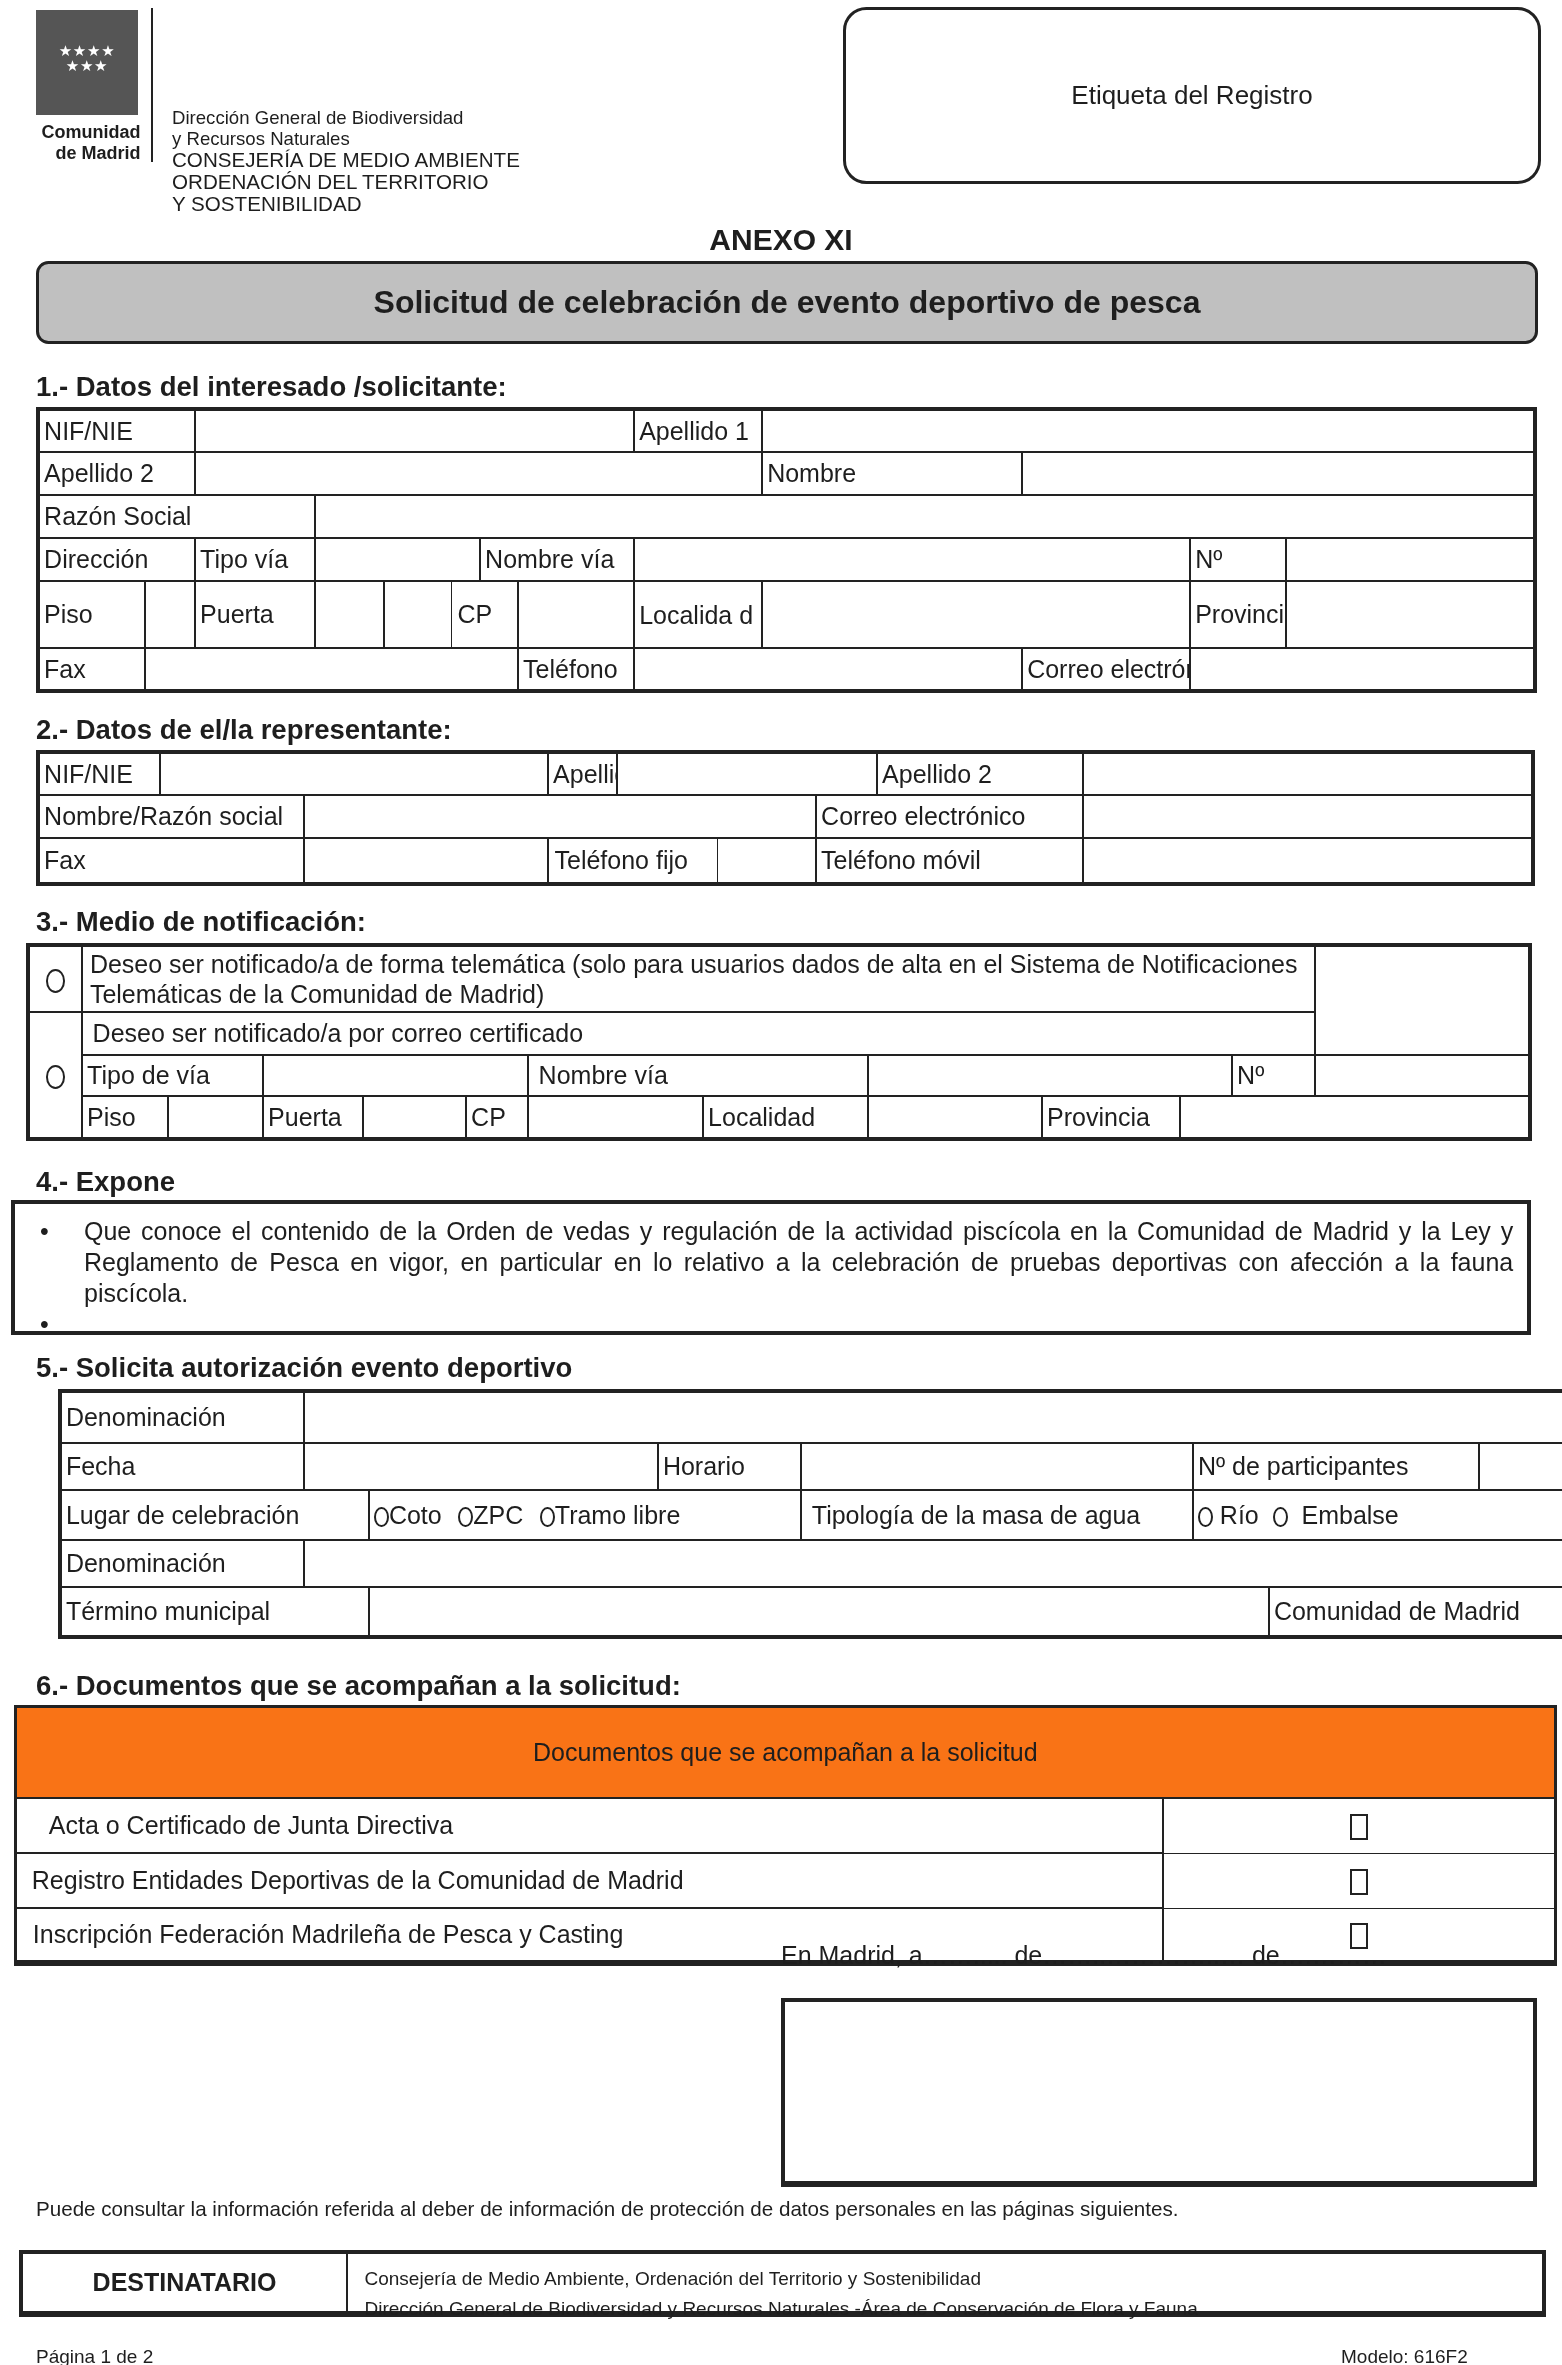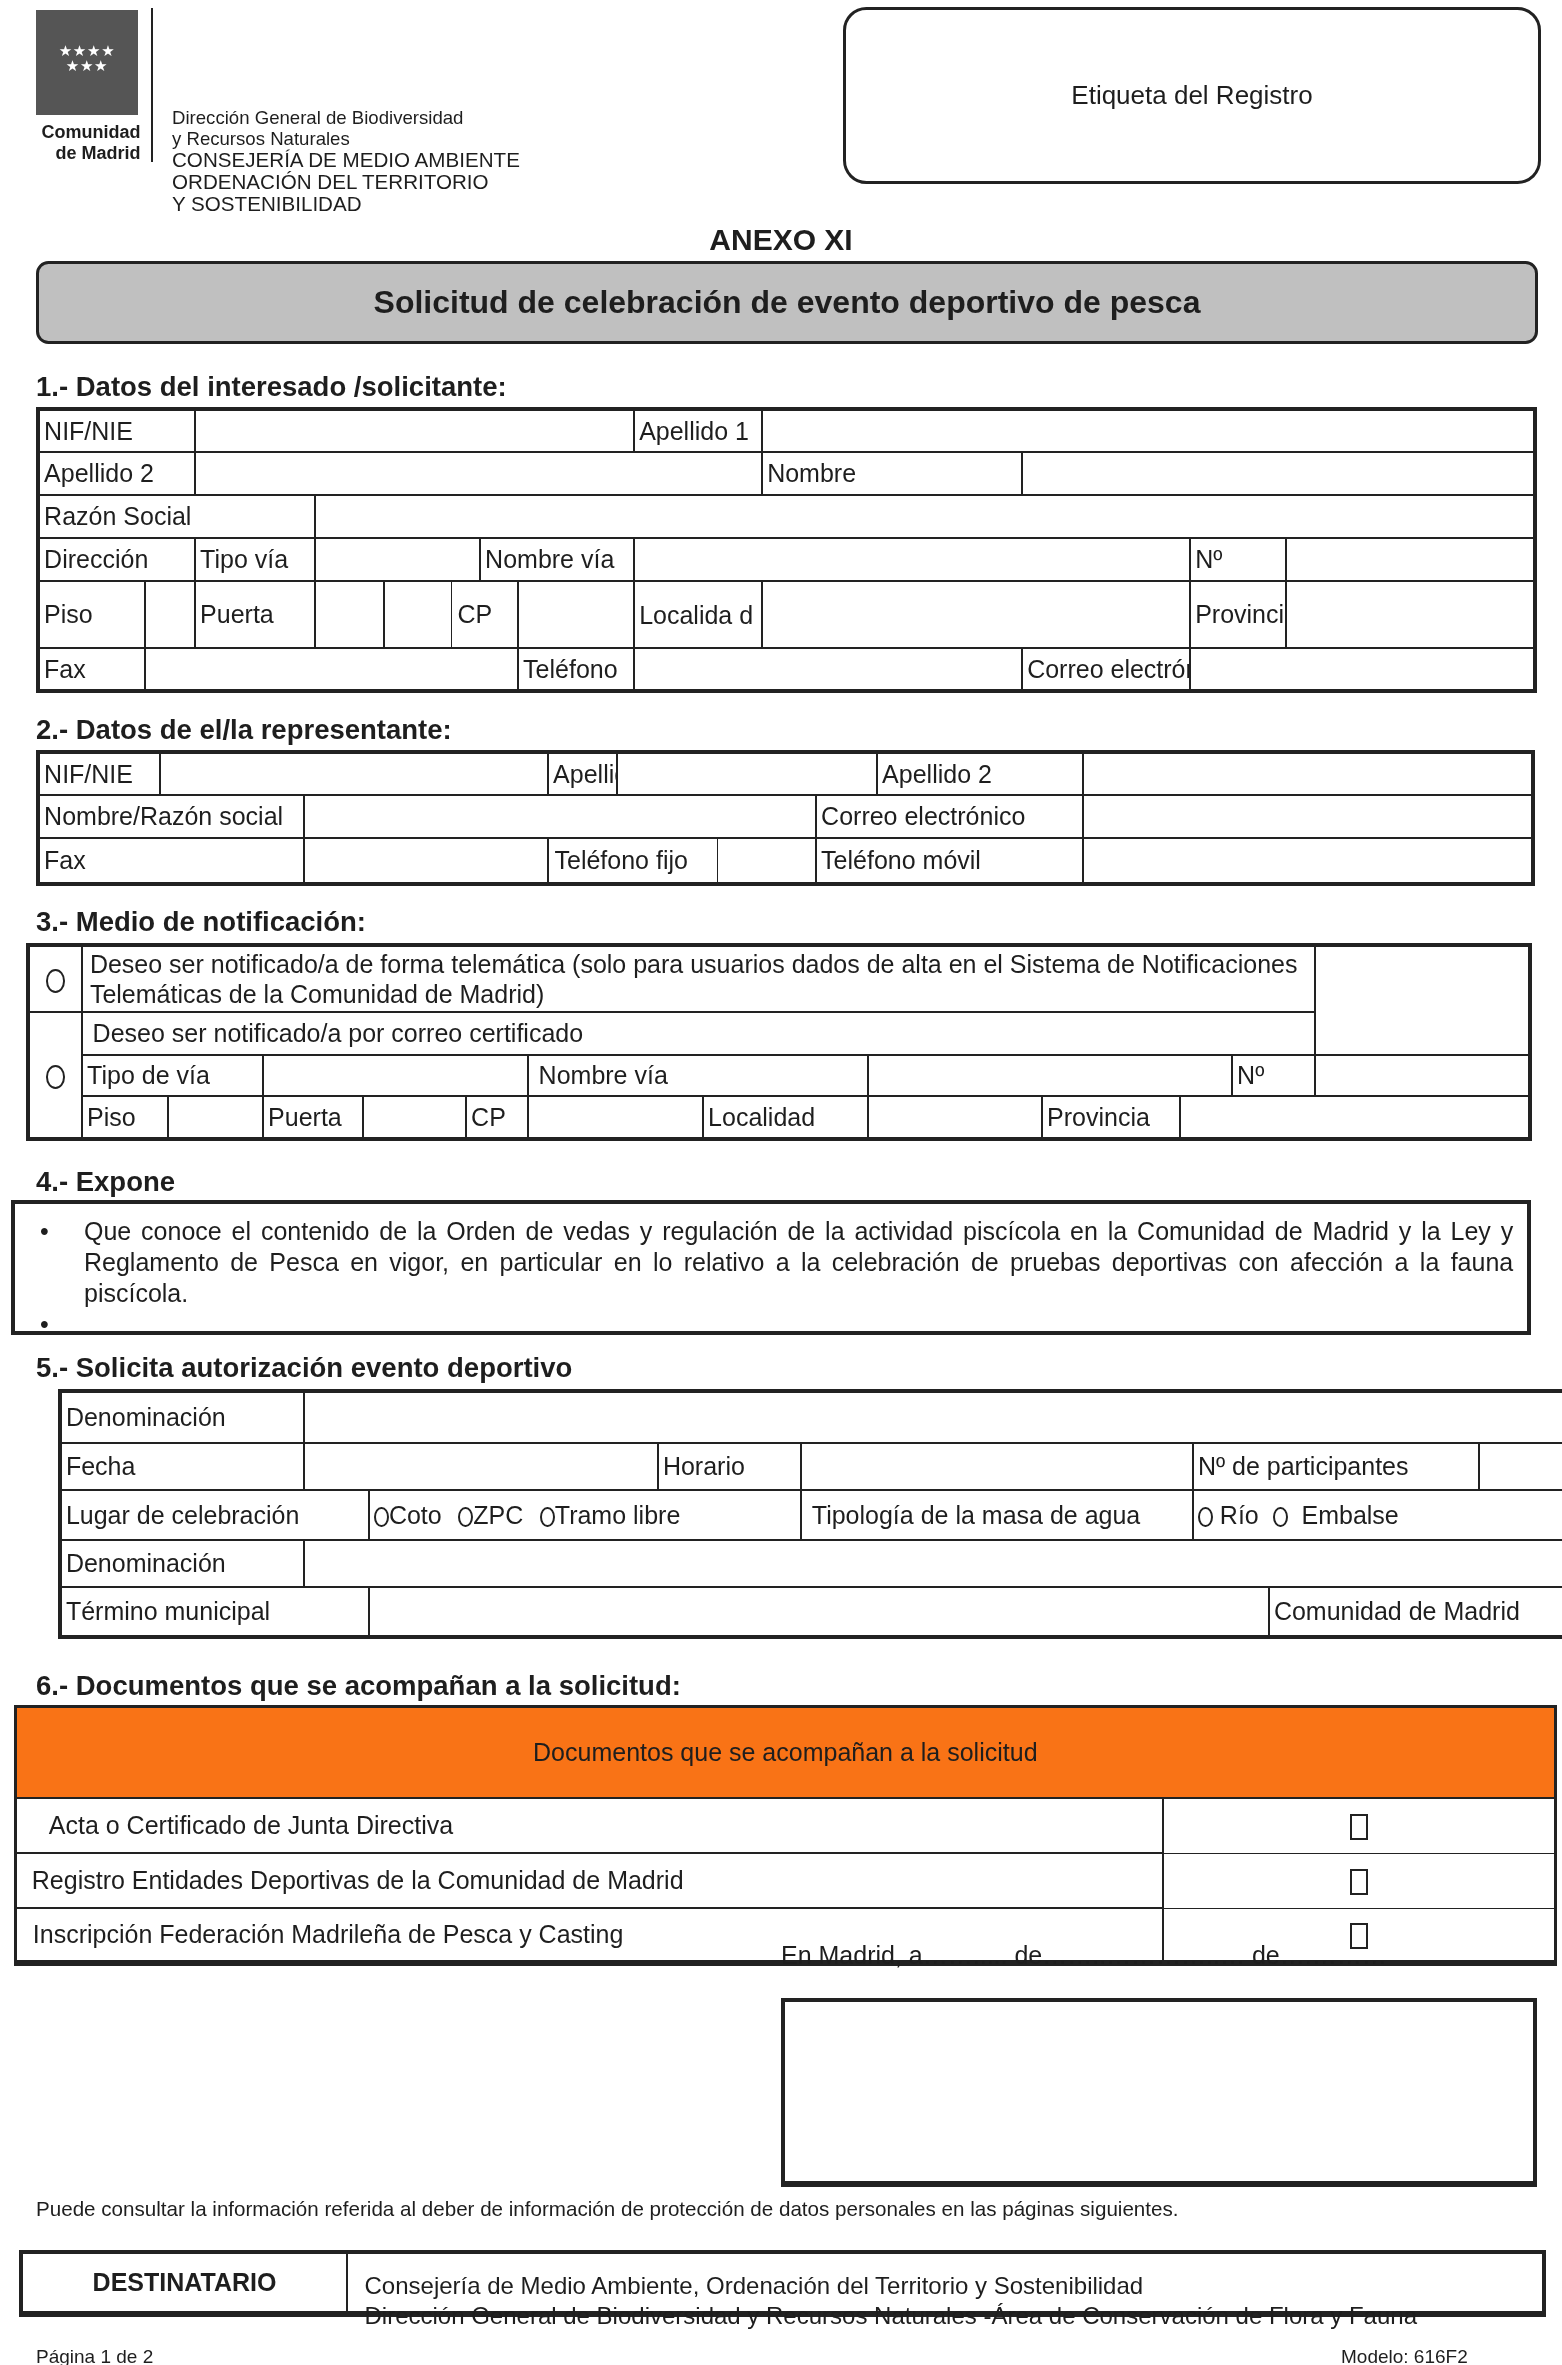--- a/index.html
+++ b/index.html
@@ -30,21 +30,21 @@
   .expone .item{position:relative;padding-left:69px;padding-right:13.8px;text-align:justify;}
   .expone .bullet{position:absolute;left:25px;top:0;}
   .docs-head td{background:#f97316;text-align:center;height:89px;}
   .chk{display:inline-block;width:18px;height:26px;border:2.1px solid #222;box-sizing:border-box;vertical-align:middle;}
   .fecha{left:781px;top:1941px;font-size:25px;}
   .firma{left:781px;top:1998px;width:756px;height:189px;border:4.8px solid #222;border-bottom-width:6.9px;box-sizing:border-box;}
   .firma-head{height:40px;border-bottom:3.4px solid #222;font-size:29px;font-weight:bold;padding-left:12.4px;line-height:41px;}
   .privacy{left:36px;top:2197px;font-size:20.6px;}
   .dest{left:19px;top:2250px;width:1527px;height:67px;border:4.8px solid #222;border-bottom-width:6.9px;box-sizing:border-box;display:flex;}
   .dest-label{width:323px;border-right:2.1px solid #222;display:flex;align-items:center;justify-content:center;font-weight:bold;font-size:25px;}
-  .dest-text{padding-left:16.5px;font-size:24px;line-height:30px;padding-top:17px;}
+  .dest-text{padding-left:16.5px;font-size:19px;line-height:30px;padding-top:10px;}
   .foot{top:2346px;font-size:19px;}
 </style>
 </head>
 <body>
 
 <div class="abs logo-square">
   <div class="stars">
     <div>★★★★</div>
     <div>★★★</div>
   </div>

